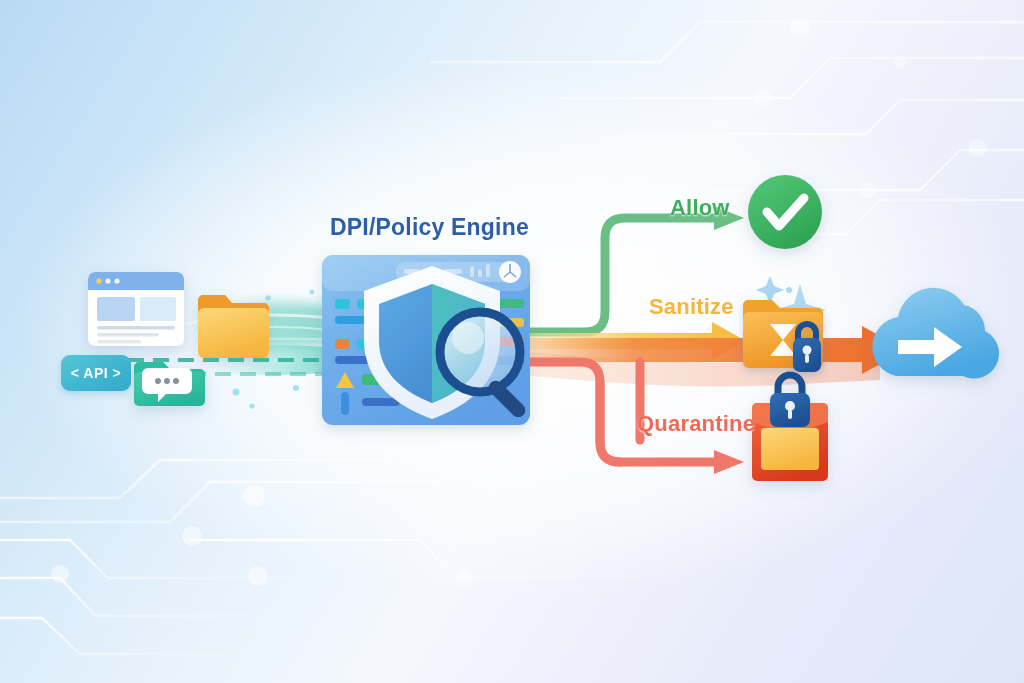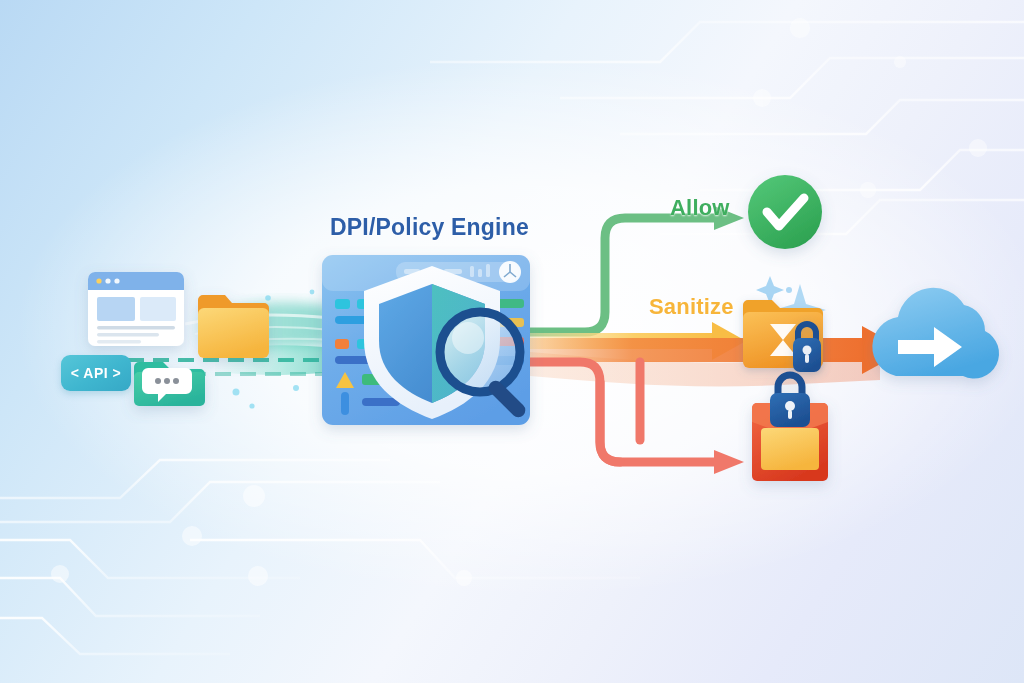--- a/index.html
+++ b/index.html
@@ -382,16 +382,17 @@
       <path d="M 898 340 h36 v-13 l28 20 l-28 20 v-13 h-36 z" fill="#ffffff"></path>
     </g>
   </svg>
 
   <div class="label" id="engine-title">DPI/Policy Engine</div>
 
   <div class="label" id="label-allow">Allow</div>
 
   <div class="label" id="label-sanitize">Sanitize</div>
 
+  <div class="label" id="label-quarantine">Quarantine</div>
 
   <div id="api-badge">&lt; API &gt;</div>
 
 </div>
 
 </body></html>

